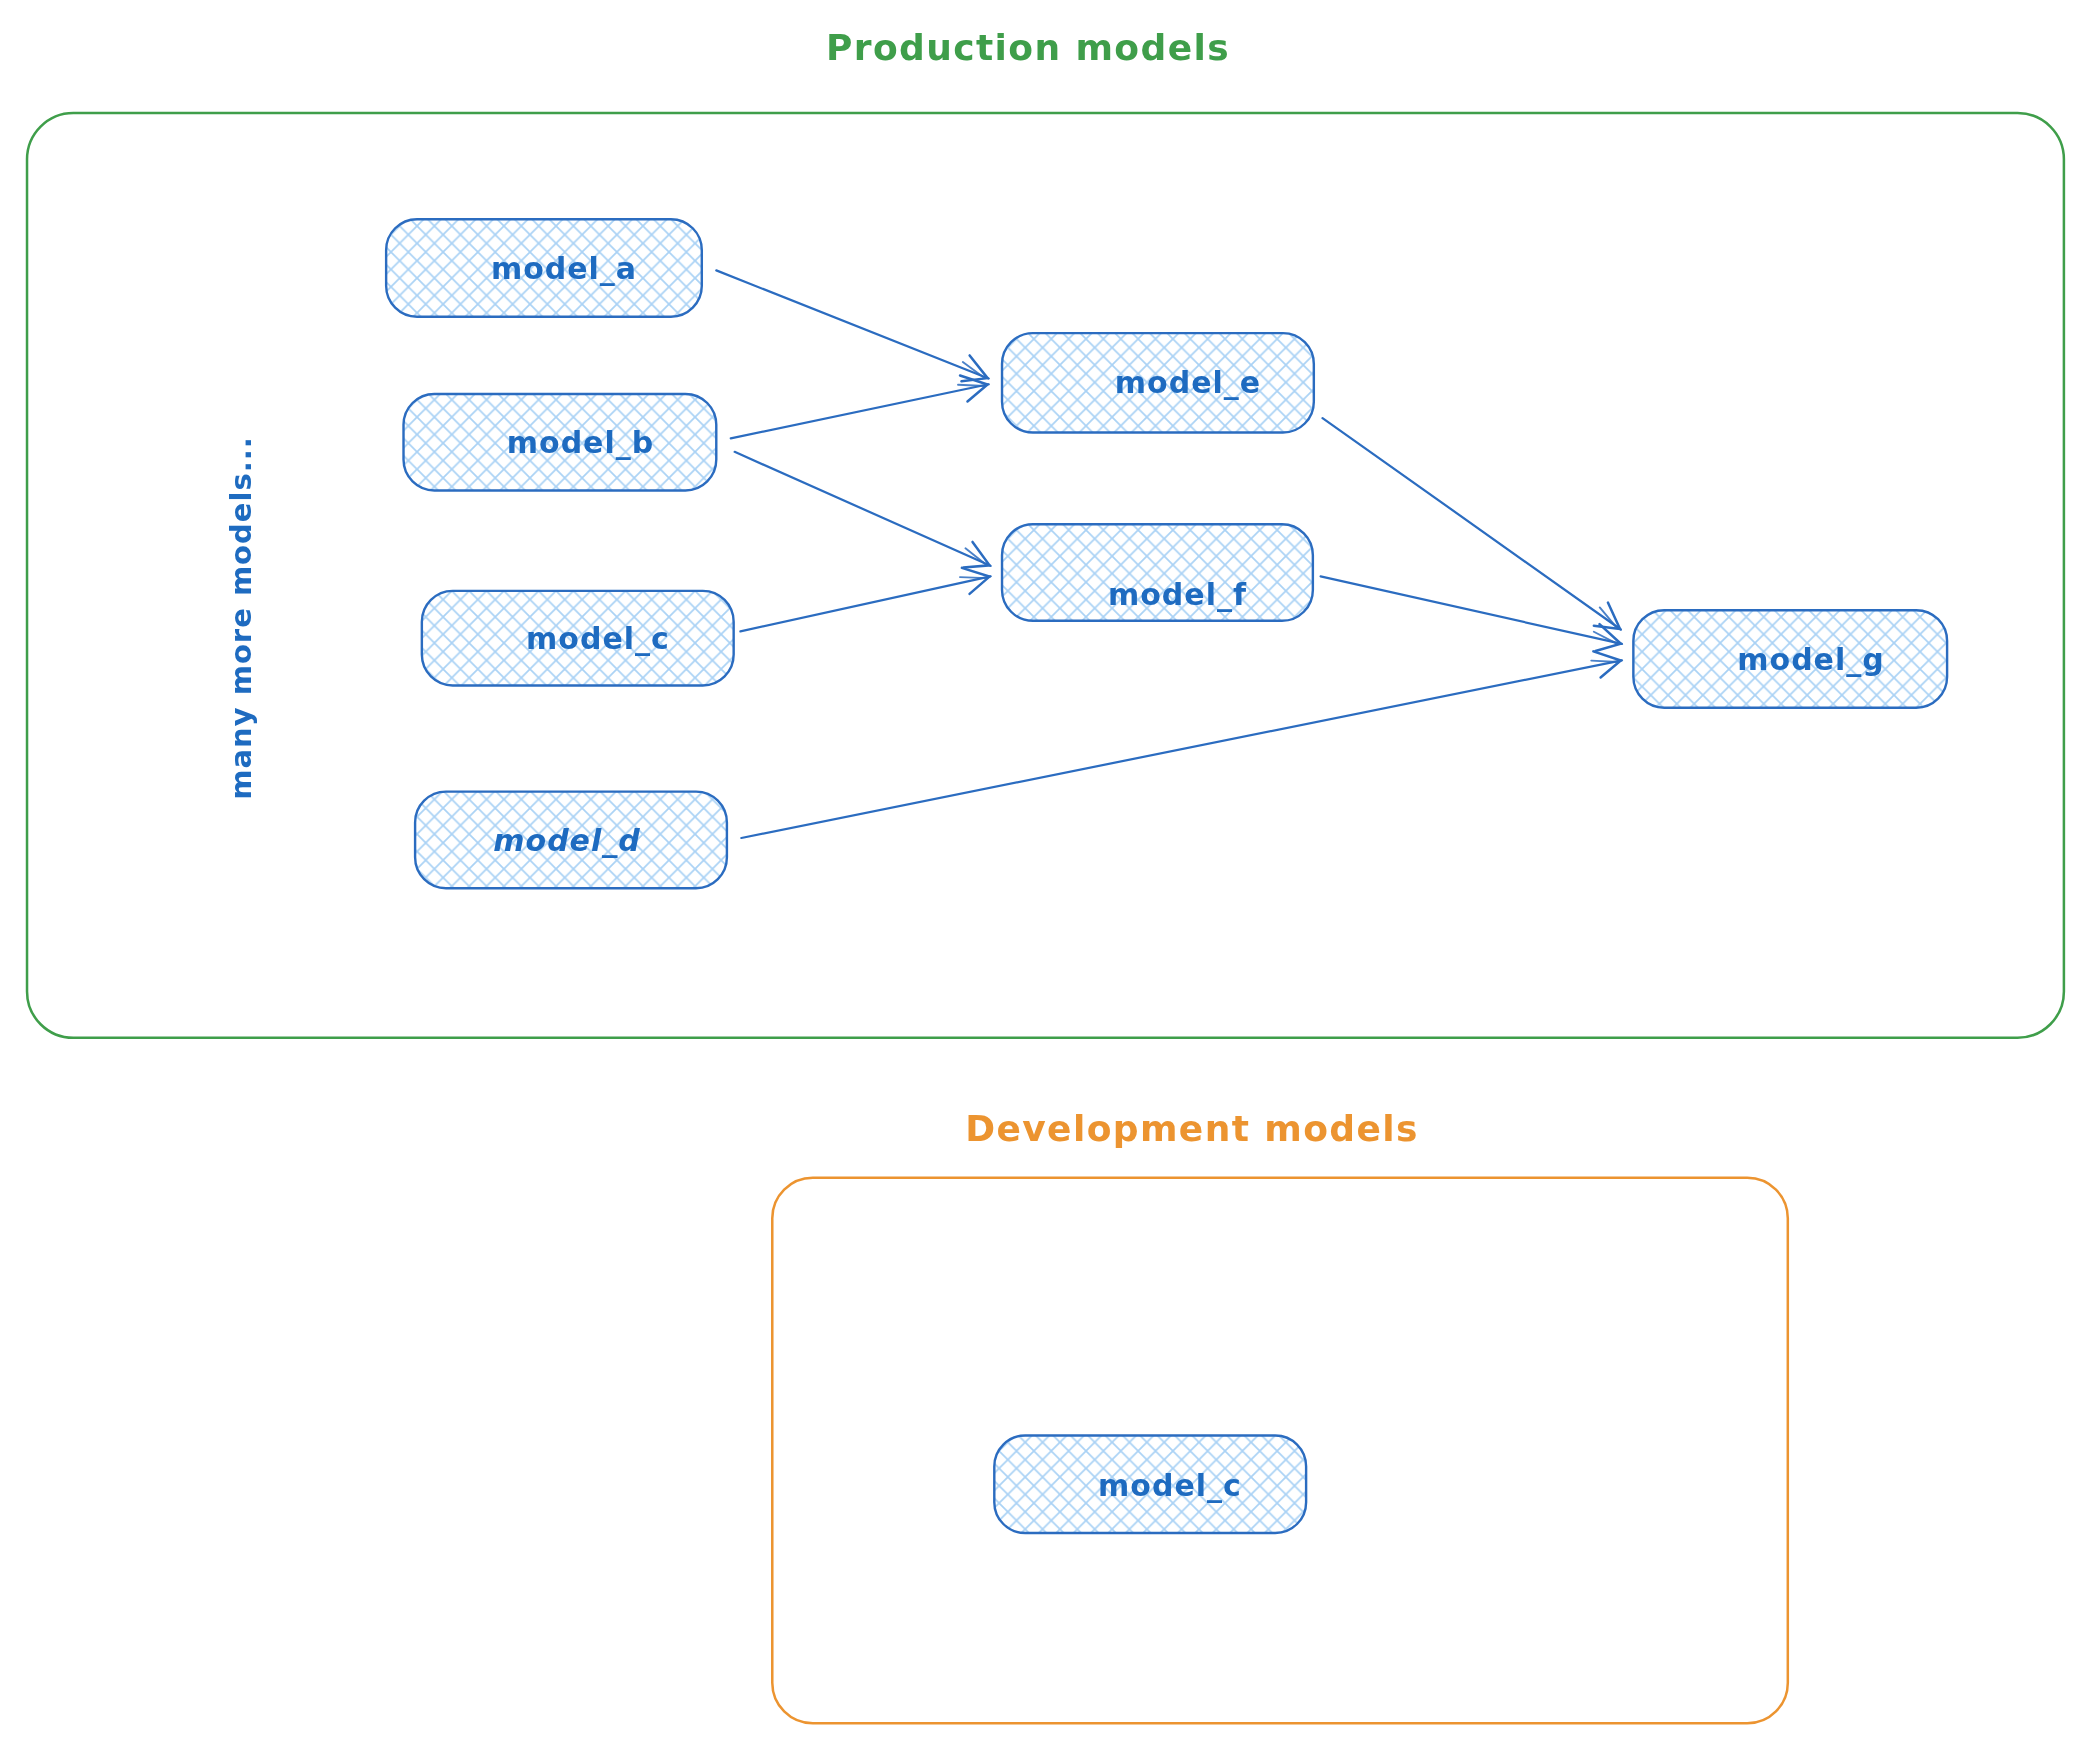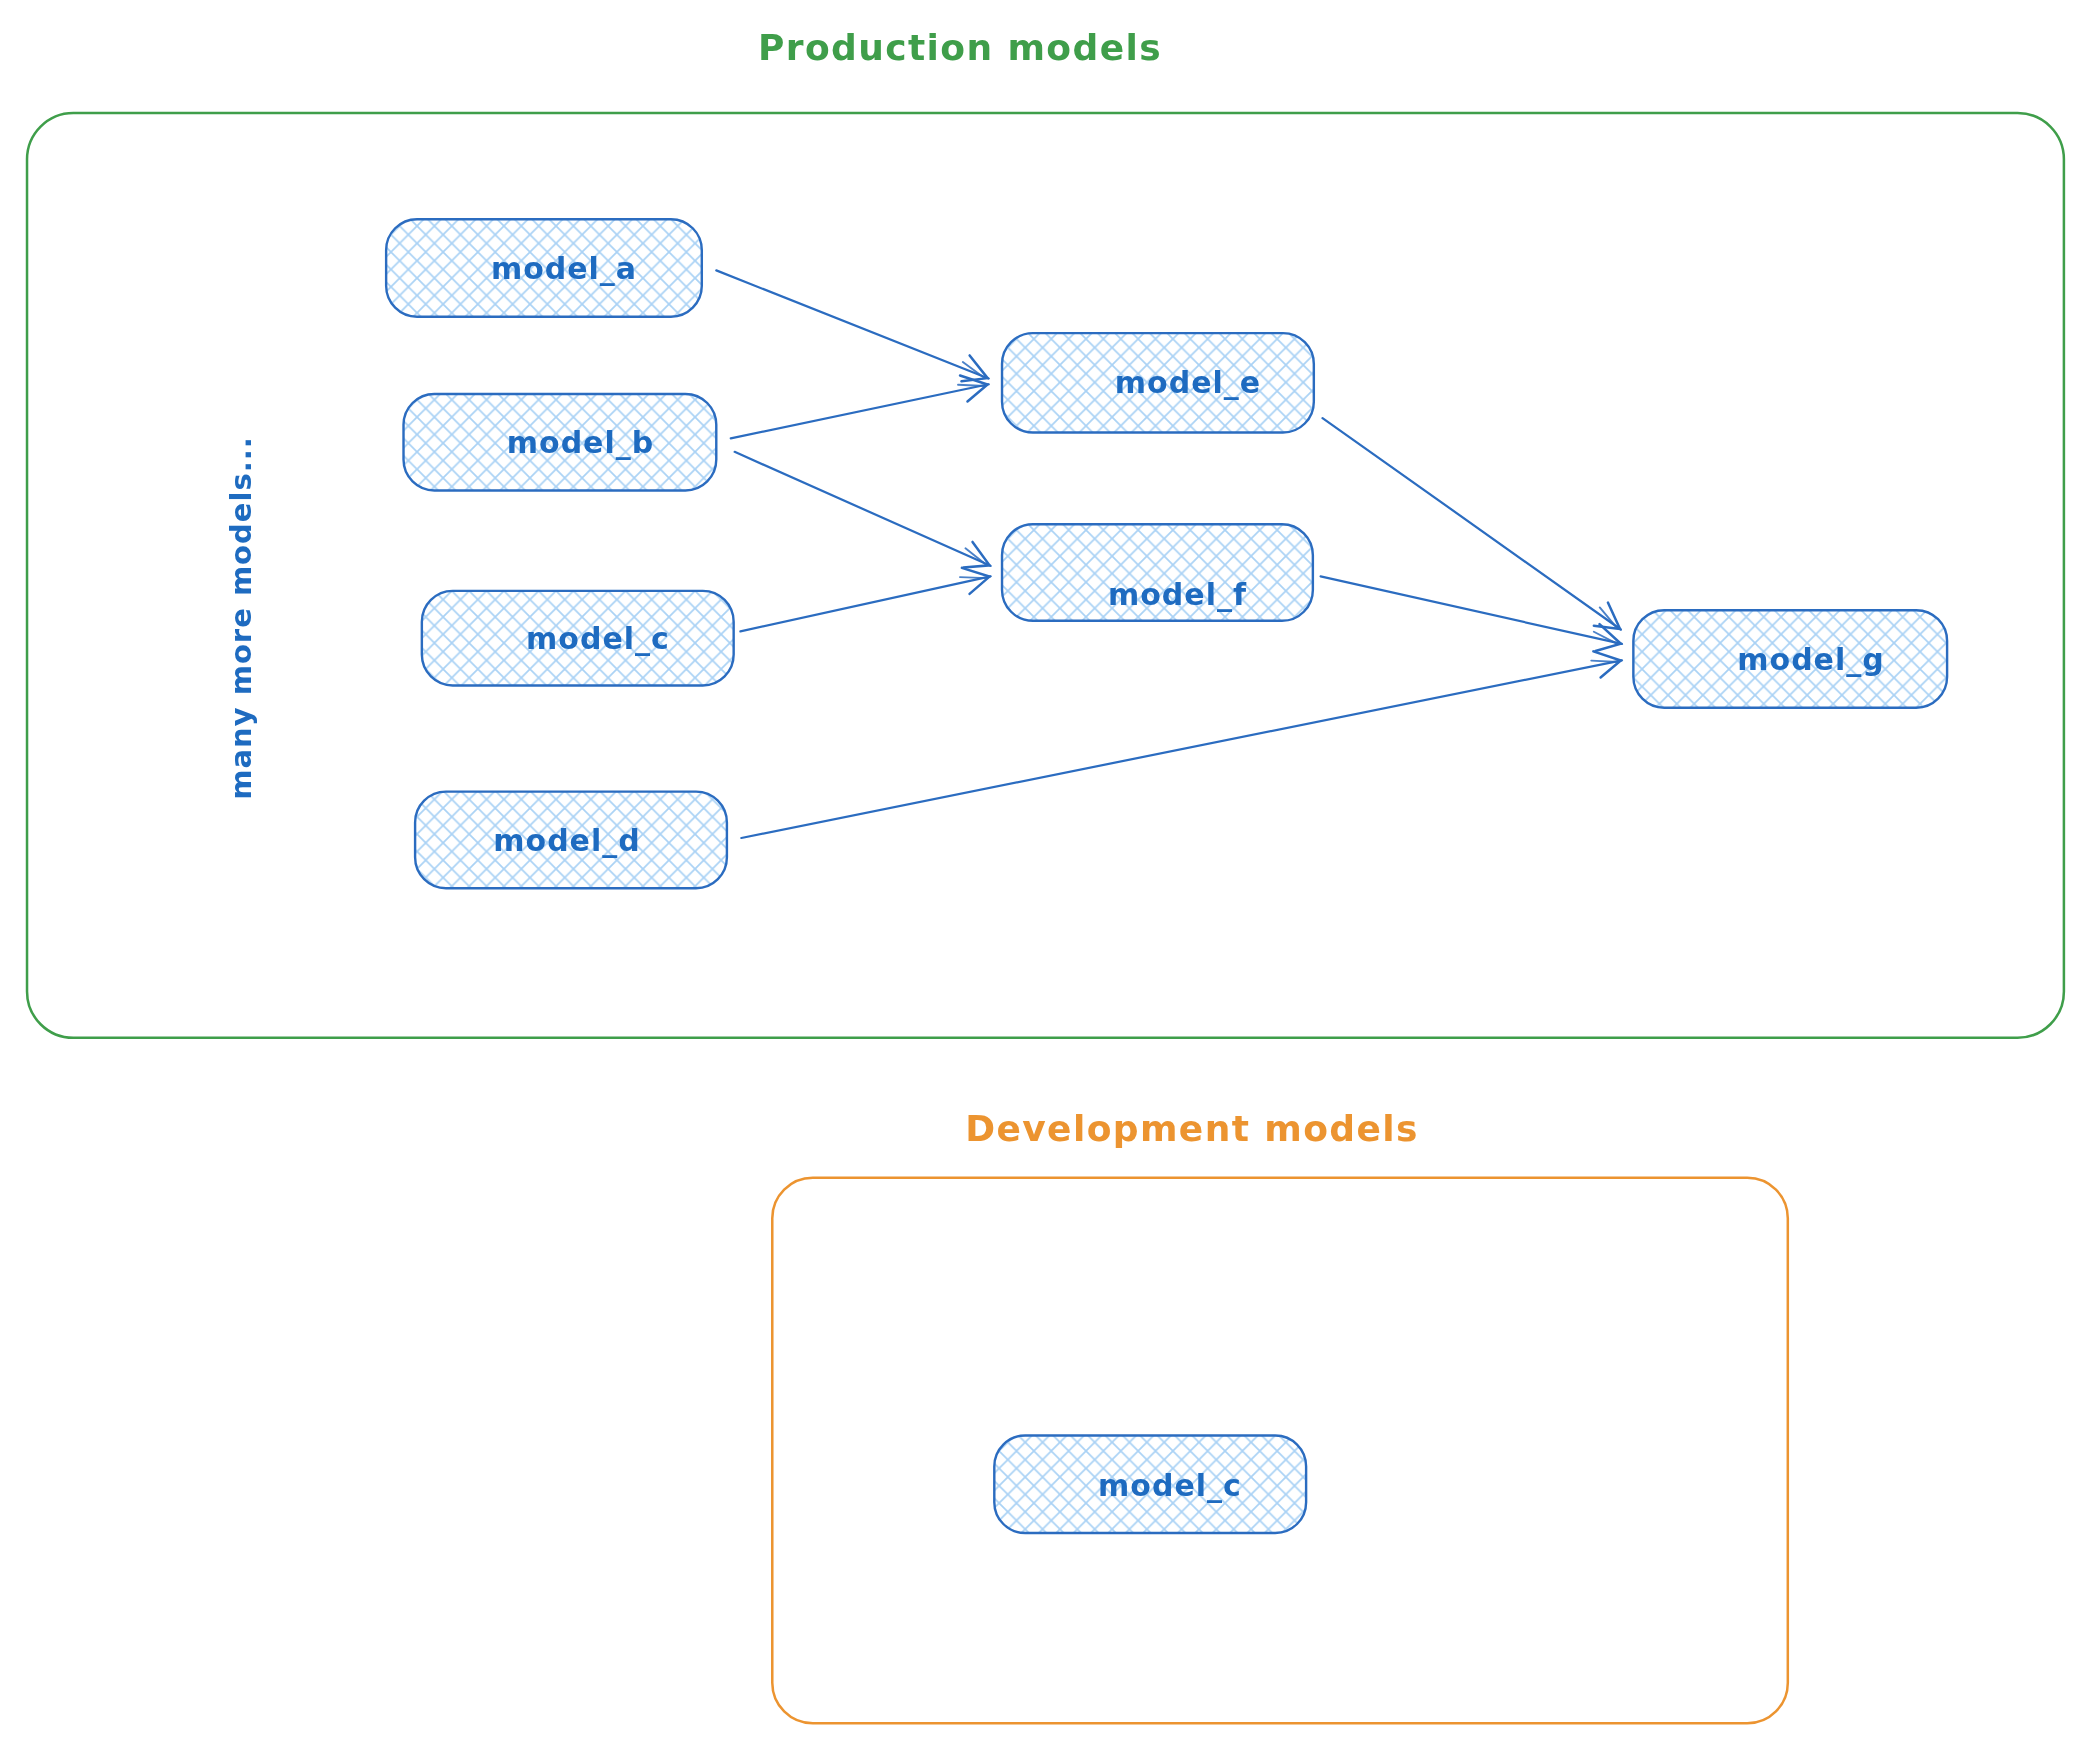--- a/index.html
+++ b/index.html
@@ -92,28 +92,28 @@
       <rect class="node-rect" x="418" y="408" width="324" height="100" rx="32"></rect>
       <rect class="node-rect" x="437" y="612" width="323" height="98" rx="32"></rect>
       <rect class="node-rect" x="430" y="820" width="323" height="100" rx="32"></rect>
       <rect class="node-rect" x="1038" y="345" width="323" height="103" rx="32"></rect>
       <rect class="node-rect" x="1038" y="543" width="322" height="100" rx="32"></rect>
       <rect class="node-rect" x="1692" y="632" width="325" height="101" rx="32"></rect>
       <rect class="node-rect" x="1030" y="1487" width="323" height="101" rx="32"></rect>
     </g>
   </svg>
 
-  <div class="title production-title" style="left:960px;top:27px;">Production models</div>
+  <div class="title production-title" style="left:1028px;top:27px;">Production models</div>
   <div class="title development-title" style="left:1192px;top:1108px;">Development models</div>
 
   <div class="side-note">many more models...</div>
 
   <div class="node-label" style="left:386px;top:219px;width:316px;height:98px;">model_a</div>
   <div class="node-label" style="left:404px;top:394px;width:313px;height:97px;">model_b</div>
   <div class="node-label" style="left:422px;top:591px;width:312px;height:95px;">model_c</div>
-  <div class="node-label" style="left:415px;top:792px;width:264px;height:97px;">model_d</div>
+  <div class="node-label" style="left:415px;top:792px;width:264px;height:97px;font-style:italic;">model_d</div>
   <div class="node-label" style="left:1002px;top:333px;width:332px;height:99px;">model_e</div>
   <div class="node-label" style="left:1002px;top:546px;width:311px;height:97px;">model_f</div>
   <div class="node-label" style="left:1634px;top:610px;width:314px;height:98px;">model_g</div>
   <div class="node-label" style="left:994px;top:1436px;width:312px;height:98px;">model_c</div>
 
 </div>
 
 
 </body></html>

